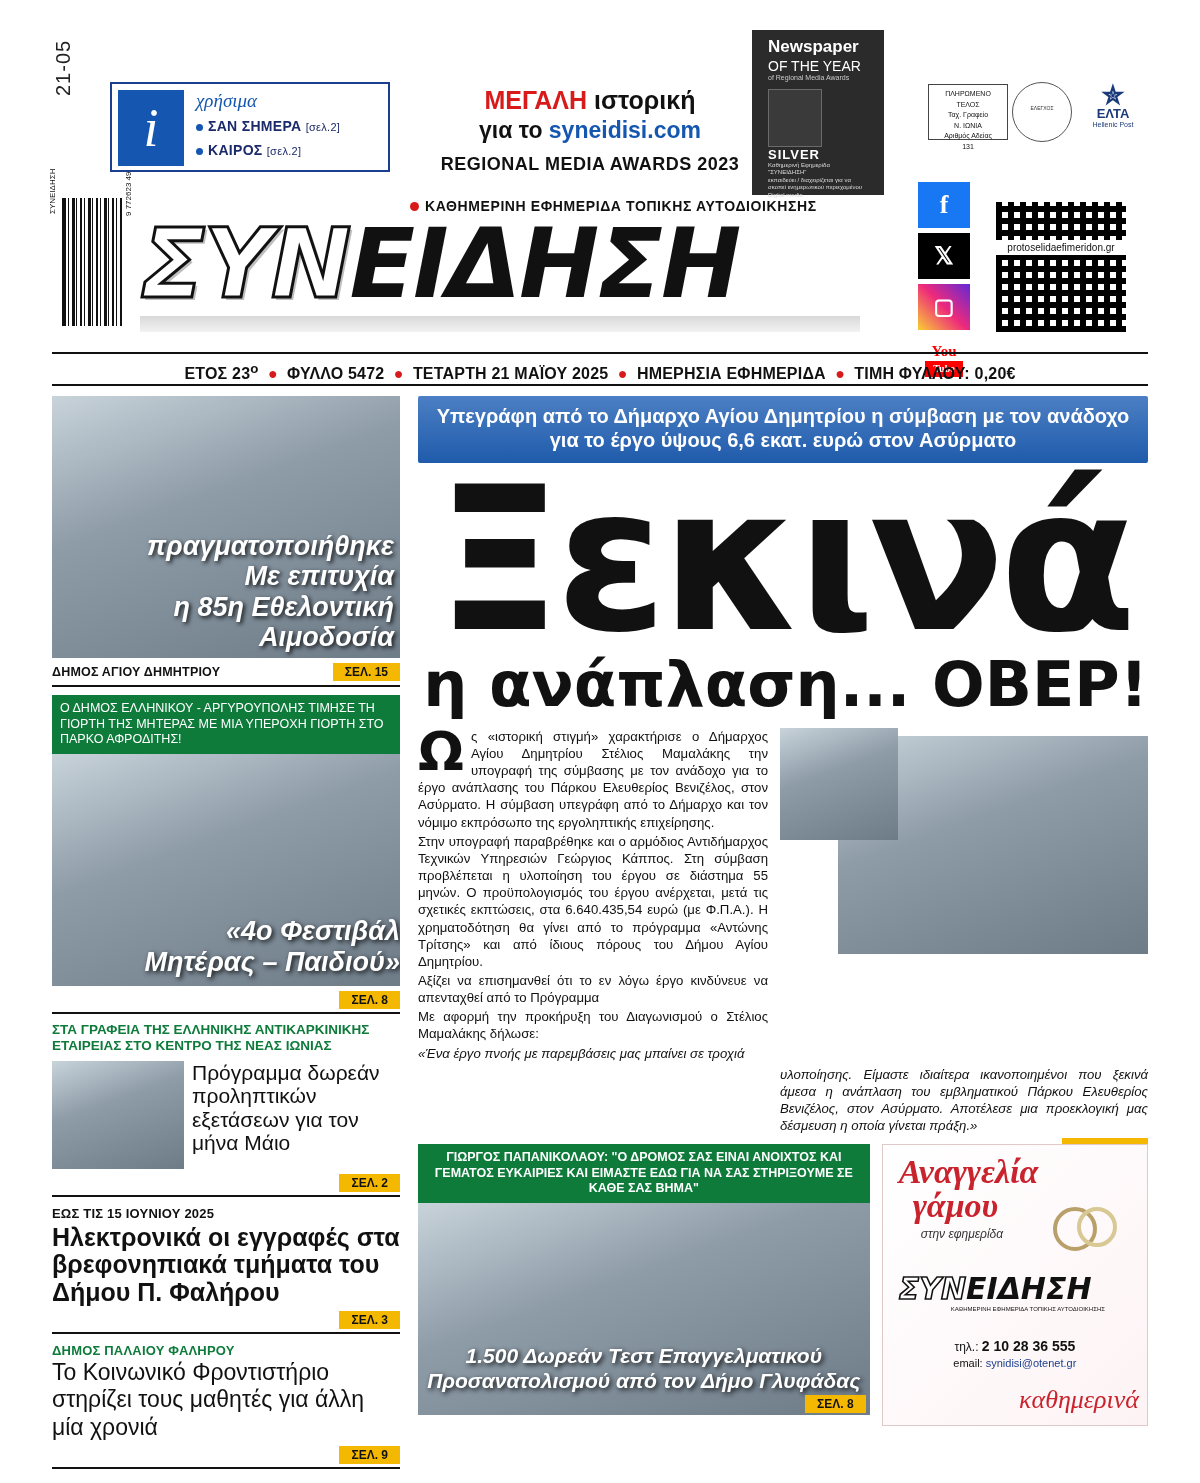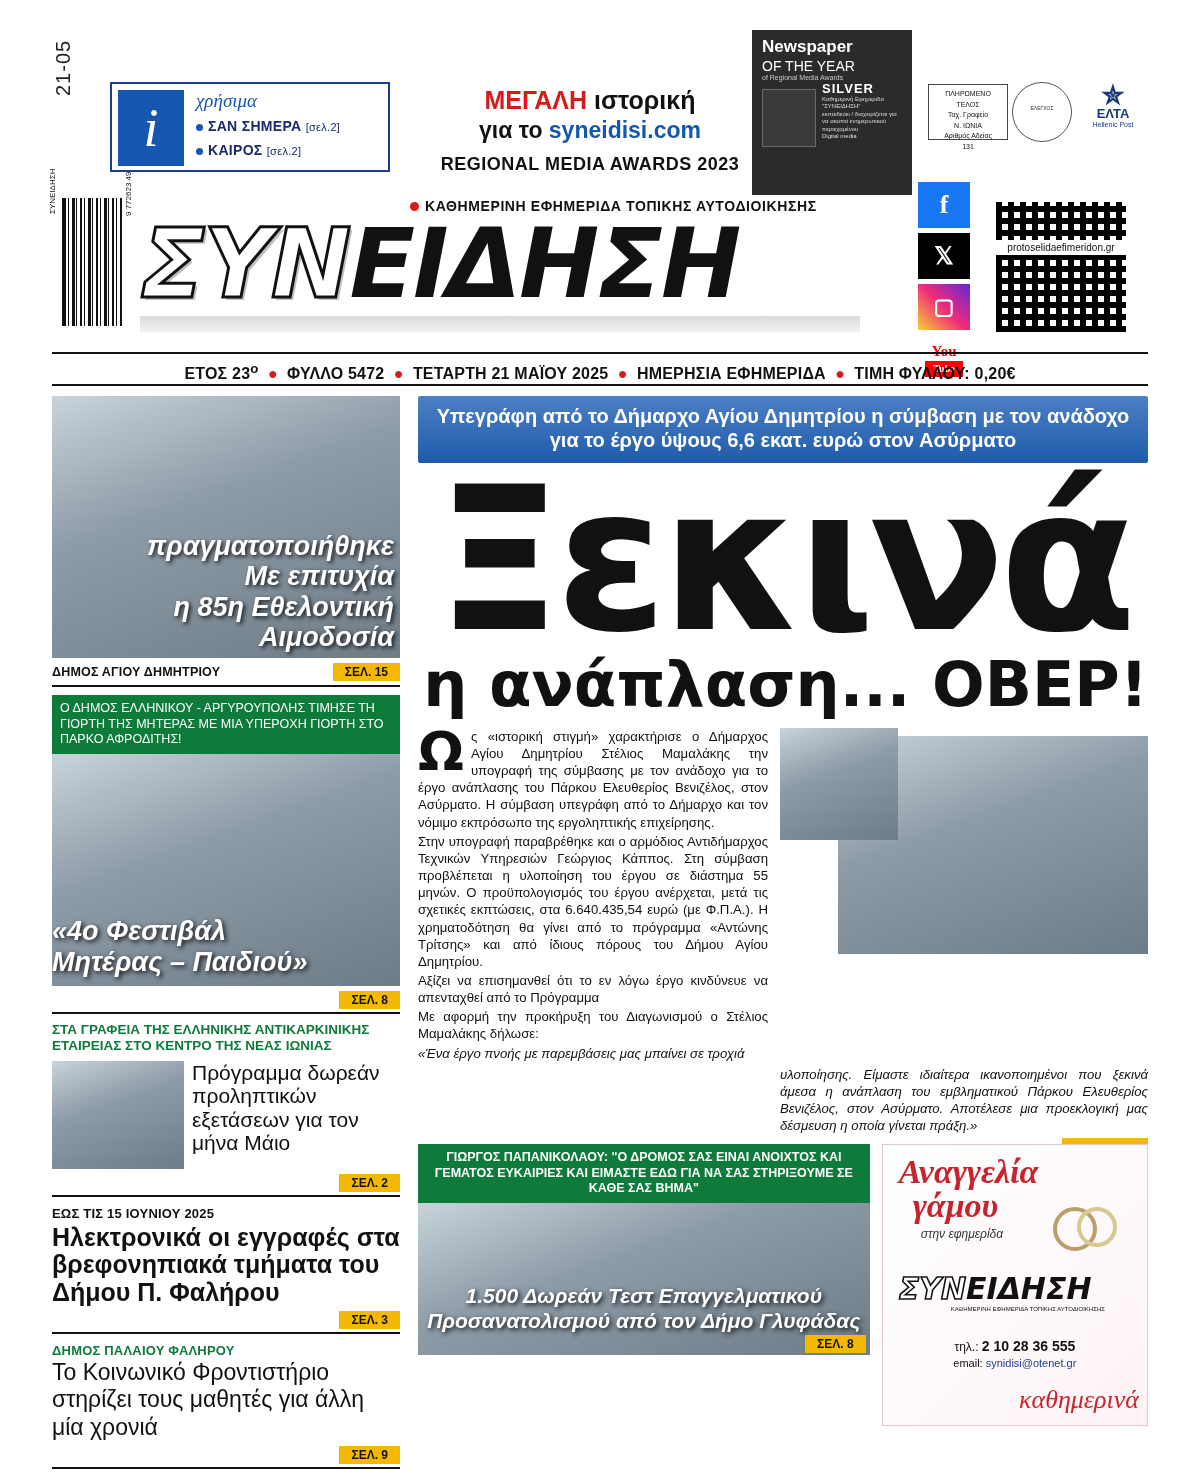--- a/index.html
+++ b/index.html
@@ -135,26 +135,26 @@
   .awards .l1 b { color: #d81a1a; }
   .awards .l1 .dk { color: #111; font-weight: bold; }
   .awards .l2 { font-size: 23px; color: #111; font-weight: bold; margin-top: 2px;}
   .awards .l2 .blue { color: #1556b0; }
   .awards .l3 { font-size: 18px; color: #111; font-weight: bold; margin-top: 10px; letter-spacing: .5px;}
 
   .trophy {
     position: absolute;
     left: 752px;
     top: 30px;
-    width: 160px;
+    width: 132px;
     height: 165px;
     background: #2b2b2b;
     color: #fff;
     box-sizing: border-box;
-    padding: 8px 10px;
+    padding: 8px 16px;
     font-size: 9px;
   }
   .trophy .t1 { font-size: 17px; font-weight: bold; line-height: 1.05; }
   .trophy .t2 { font-size: 14px; margin-top: 2px; }
   .trophy .t3 { font-size: 7px; color: #c9c9c9; }
   .trophy .badge {
     margin-top: 8px;
     width: 52px; height: 56px;
     background: #3a3a3a;
     border: 1px solid #6a6a6a;
@@ -374,21 +374,21 @@
     font-size: 12.5px;
     font-weight: normal;
     line-height: 1.25;
     padding: 6px 8px;
     margin-top: 8px;
   }
   .fest-photo { height: 232px; }
   .fest-photo .ovl {
     position: absolute;
     left: 0; right: 0; bottom: 8px;
-    text-align: left;
+    text-align: right;
     font-size: 27px;
     font-weight: bold;
     font-style: italic;
     color: #fff;
     text-shadow: 2px 2px 5px rgba(0,0,0,.9);
     line-height: 1.15;
   }
   .sel-right {
     text-align: right;
     padding-top: 4px;
@@ -543,21 +543,21 @@
   }
   .gly-kicker {
     background: #0e7b3b;
     color: #fff;
     font-size: 12.5px;
     font-weight: bold;
     line-height: 1.25;
     padding: 6px 8px;
     text-align: center;
   }
-  .gly-photo { height: 152px; position: relative; }
+  .gly-photo { height: 212px; position: relative; }
   .gly-ovl {
     position: absolute;
     left: 0; right: 0; bottom: 22px;
     text-align: center;
     font-size: 21px;
     font-weight: bold;
     font-style: italic;
     color: #fff;
     text-shadow: 2px 2px 5px rgba(0,0,0,.9);
     line-height: 1.2;

